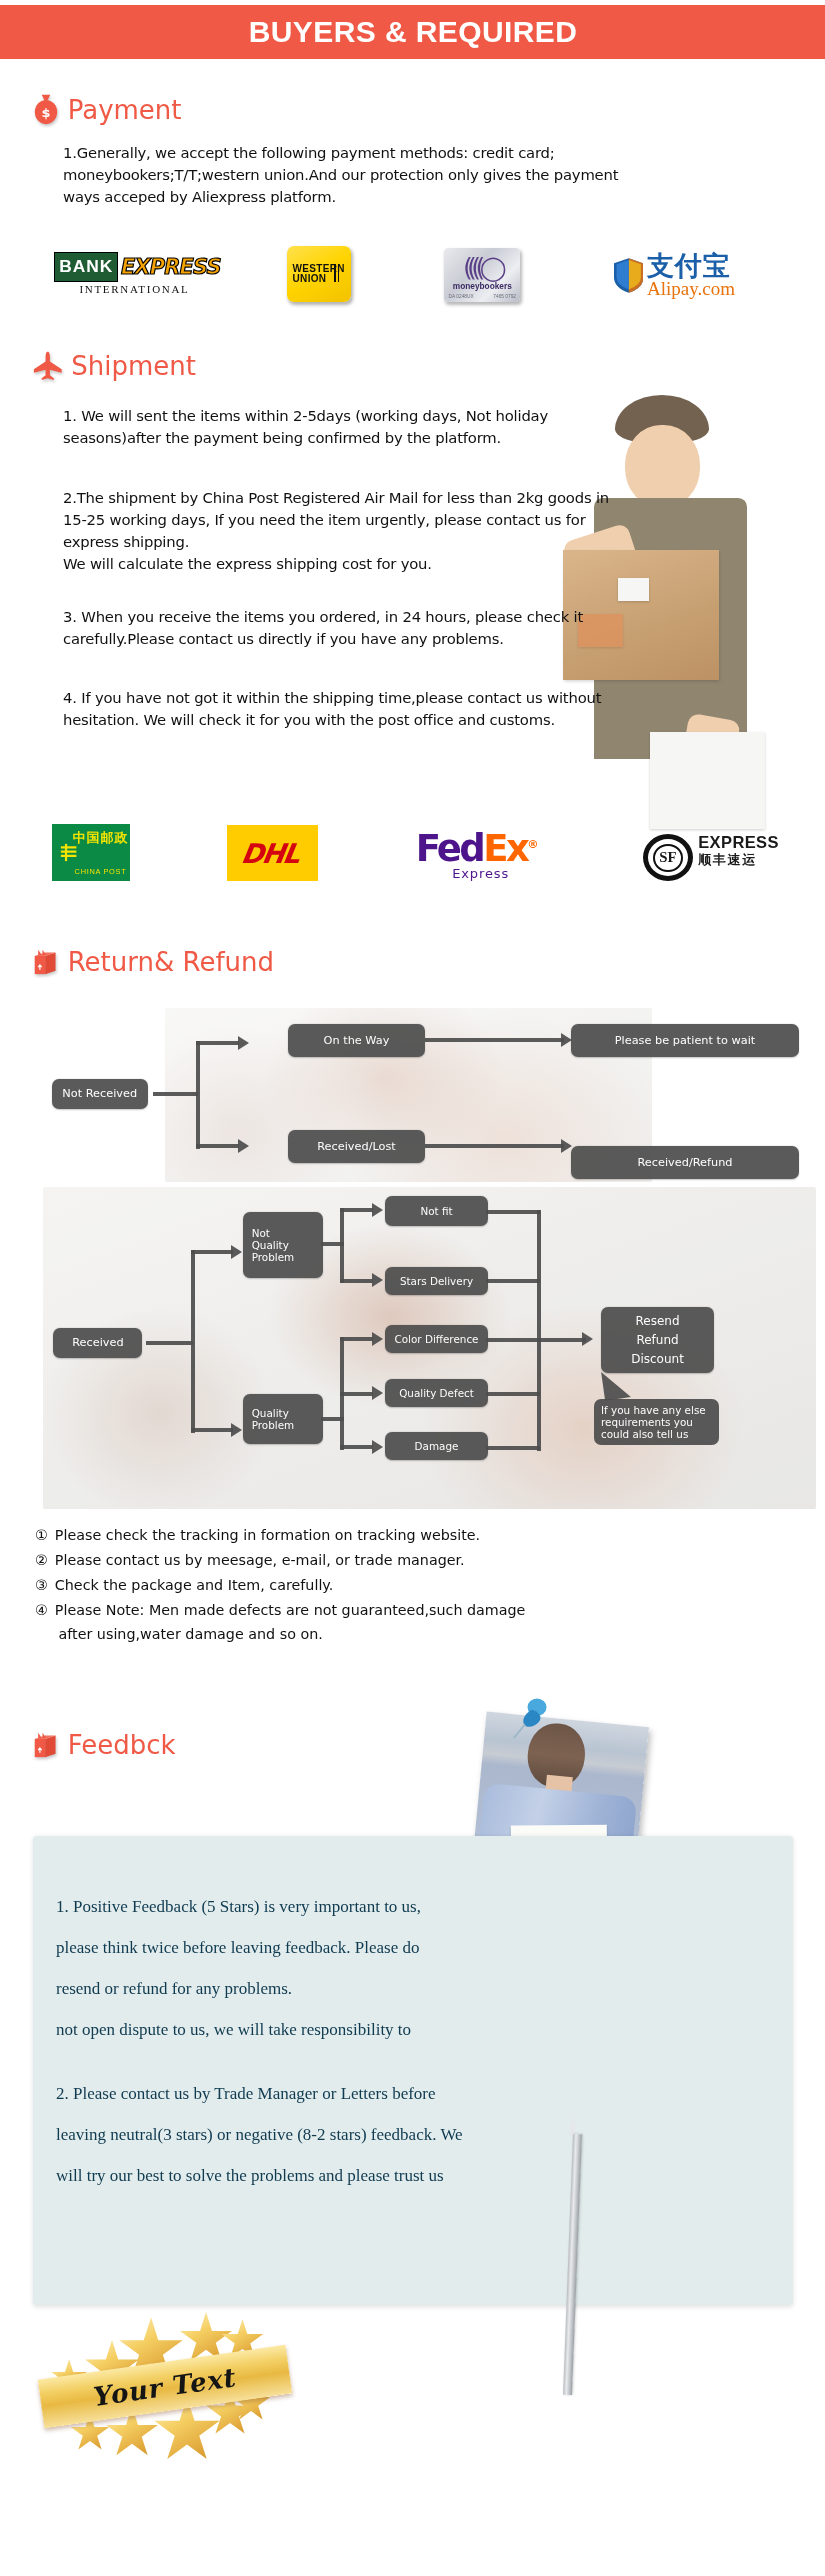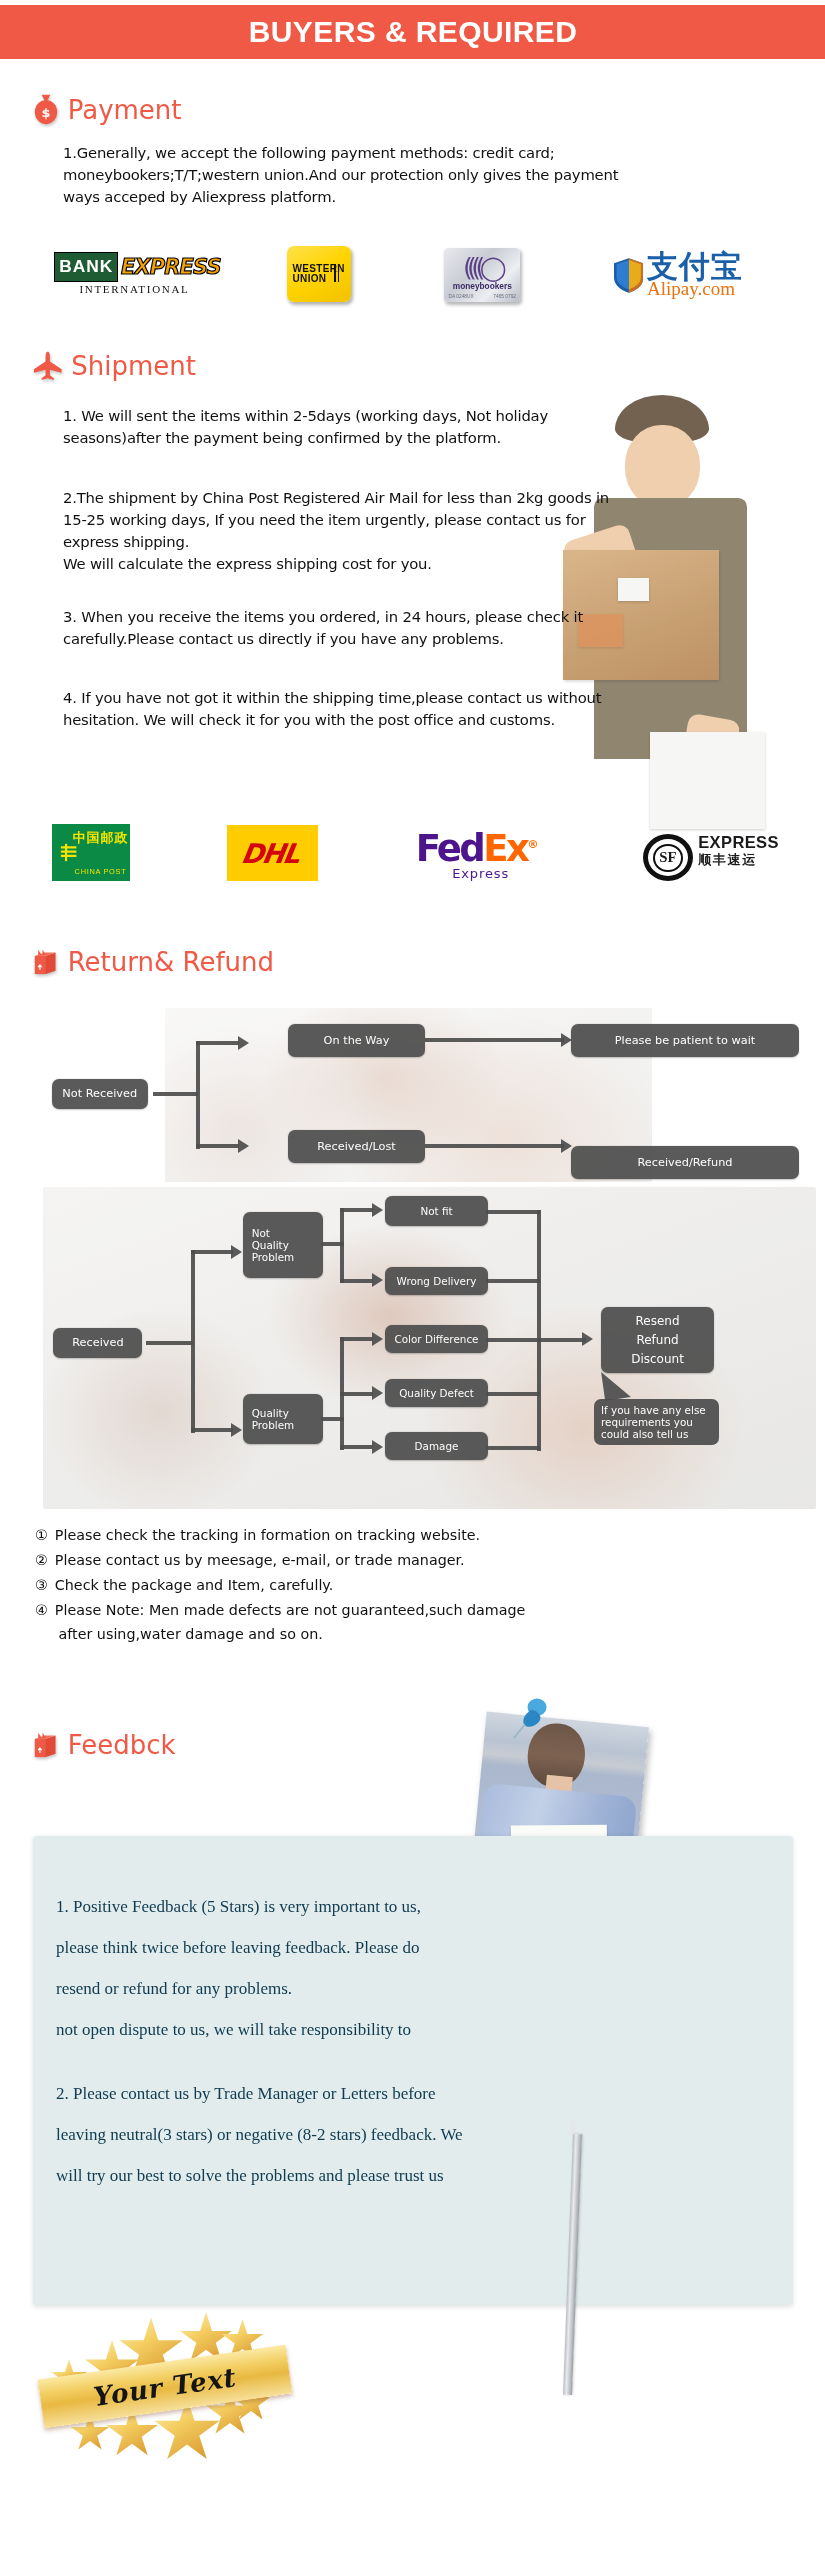--- a/index.html
+++ b/index.html
@@ -76,21 +76,21 @@
   .mb-waves { color:#5b3f86; font-size:24px; line-height:22.6px; letter-spacing:-5.2px;
     font-family:"DejaVu Sans", sans-serif; margin-top:-1.7px; }
   .mb-name { color:#3b2a63; font-size:8.3px; font-weight:bold;
     font-family:"Liberation Sans", sans-serif; margin-top:0.9px; }
   .mb-nums { position:absolute; bottom:3.5px; left:0; right:0; display:flex;
     justify-content:space-between; padding:0 4.3px; font-size:4.8px; color:#6a6a78;
     font-family:"Liberation Sans", sans-serif; }
 
   .logo-ali { width:161px; height:54px; position:relative; display:flex; align-items:center; }
   .ali-shield { width:29.5px; height:35px; position:relative; flex:none; margin-right:3.5px; }
-  .ali-cn { color:#1a5fa8; font-size:31px; font-weight:bold;
+  .ali-cn { color:#1a5fa8; font-size:27px; font-weight:bold;
     font-family:"DejaVu Sans", sans-serif; line-height:26px; letter-spacing:0.9px; }
   .ali-com { color:#e8720c; font-size:19px; font-family:"Liberation Serif", serif;
     line-height:19px; }
 
   .logo-cp {
     width:78px; height:57px; background:#0a8a45; position:relative;
     display:flex; flex-direction:column; align-items:center; justify-content:center;
   }
   .cp-cn { color:#f5e400; font-size:13px; font-weight:bold;
     font-family:"DejaVu Sans", sans-serif; letter-spacing:0.9px; }
@@ -424,21 +424,21 @@
   <div class="node sm" style="left:200px; top:198px; width:80px; height:50px; white-space:pre-line; flex-direction:column; justify-content:center; align-items:flex-start; padding-left:8.7px; text-align:left;">Quality
 Problem</div>
 
   <div class="line" style="left:278px; top:46px; width:22.6px; height:4.3px;"></div>
   <div class="line" style="left:297px; top:12px; width:4.3px; height:75px;"></div>
   <div class="line" style="left:297px; top:12px; width:33px; height:4.3px;"></div>
   <div class="line" style="left:297px; top:83px; width:33px; height:4.3px;"></div>
   <div class="arrow" style="left:329px; top:7px;"></div>
   <div class="arrow" style="left:329px; top:77px;"></div>
   <div class="node sm" style="left:342px; top:0px; width:103px; height:29.5px;">Not fit</div>
-  <div class="node sm" style="left:342px; top:71px; width:103px; height:28px;">Wrong Delivery</div>
+  <div class="node sm" style="left:342px; top:71px; width:103px; height:28px;">Stars Delivery</div>
 
   <div class="line" style="left:278px; top:221px; width:22.6px; height:4.3px;"></div>
   <div class="line" style="left:297px; top:141px; width:4.3px; height:113px;"></div>
   <div class="line" style="left:297px; top:141px; width:33px; height:4.3px;"></div>
   <div class="line" style="left:297px; top:196px; width:33px; height:4.3px;"></div>
   <div class="line" style="left:297px; top:249px; width:33px; height:4.3px;"></div>
   <div class="arrow" style="left:329px; top:136px;"></div>
   <div class="arrow" style="left:329px; top:190px;"></div>
   <div class="arrow" style="left:329px; top:244px;"></div>
   <div class="node sm" style="left:342px; top:129px; width:103px; height:28px;">Color Difference</div>

